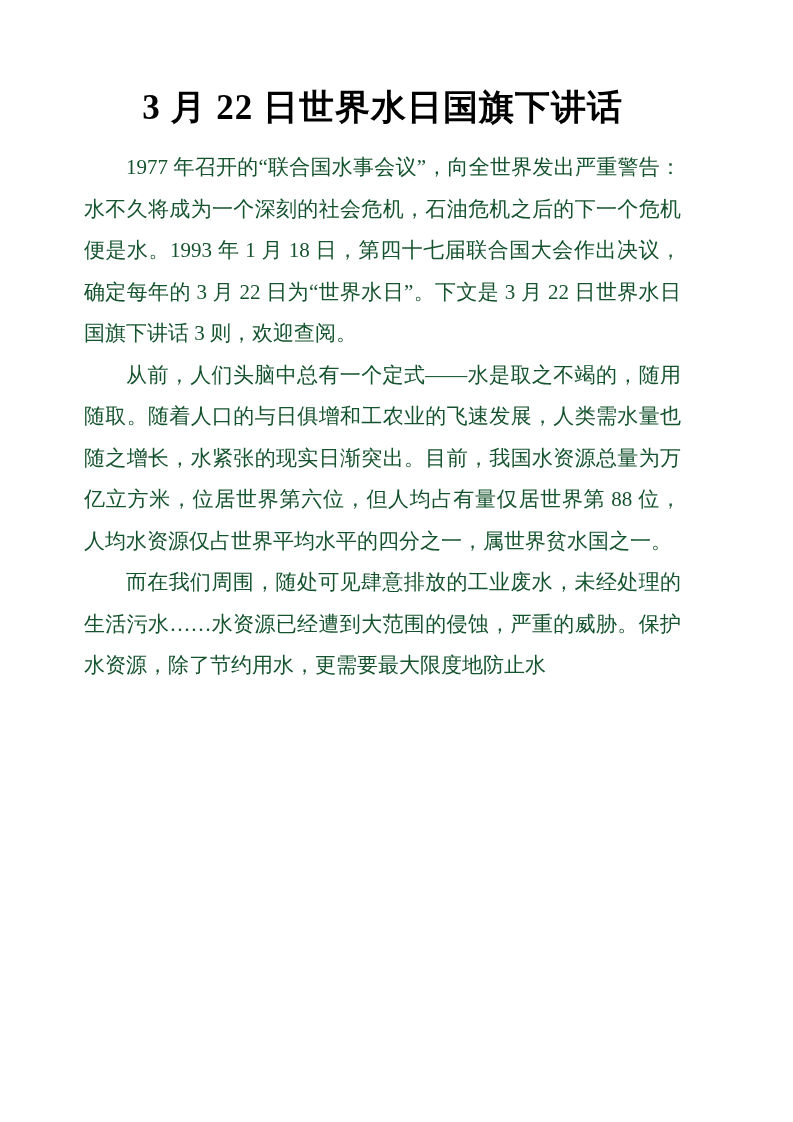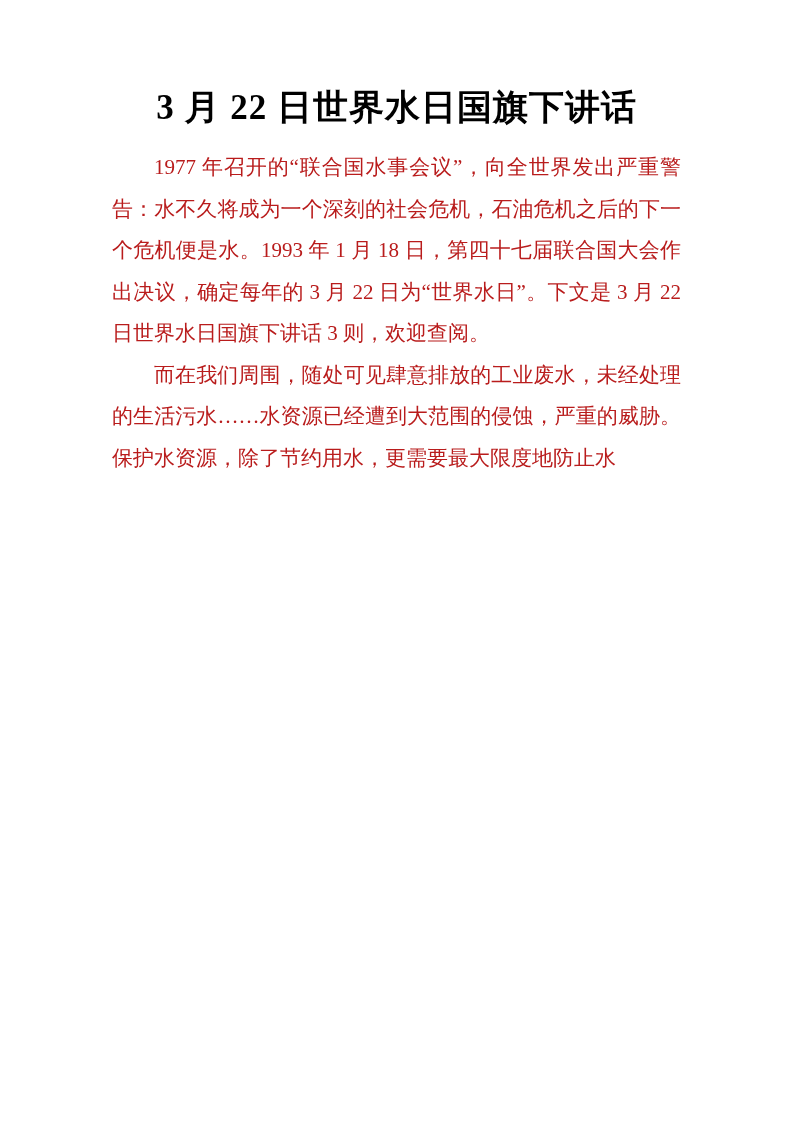--- a/index.html
+++ b/index.html
@@ -12,44 +12,45 @@
     height: 1122px;
     overflow: hidden;
     font-family: "Liberation Serif", "DejaVu Serif", serif;
     color: #1a1a1a;
   }
   .page {
     box-sizing: border-box;
     width: 793px;
     height: 1122px;
     background: #ffffff;
-    padding: 84px 112px 0 112px;
+    padding: 84px 112px 0 84px;
   }
   .doc-title {
     margin: 0 0 16px 0;
     font-size: 35px;
     font-weight: bold;
     line-height: 1.35;
     text-align: center;
     letter-spacing: 1px;
     color: #000000;
   }
   .doc-body p {
     margin: 0;
     font-size: 21px;
     line-height: 41.5px;
     text-align: justify;
     text-justify: inter-character;
     text-indent: 2em;
-    color: #b91c1c;
+    color: #14532d;
   }
 </style>
 </head>
 <body>
 
 <div class="page">
   <h1 class="doc-title">3 月 22 日世界水日国旗下讲话</h1>
 
   <div class="doc-body">
     <p>1977 年召开的“联合国水事会议”，向全世界发出严重警告：水不久将成为一个深刻的社会危机，石油危机之后的下一个危机便是水。1993 年 1 月 18 日，第四十七届联合国大会作出决议，确定每年的 3 月 22 日为“世界水日”。下文是 3 月 22 日世界水日国旗下讲话 3 则，欢迎查阅。</p>
+    <p>从前，人们头脑中总有一个定式——水是取之不竭的，随用随取。随着人口的与日俱增和工农业的飞速发展，人类需水量也随之增长，水紧张的现实日渐突出。目前，我国水资源总量为万亿立方米，位居世界第六位，但人均占有量仅居世界第 88 位，人均水资源仅占世界平均水平的四分之一，属世界贫水国之一。</p>
     <p>而在我们周围，随处可见肆意排放的工业废水，未经处理的生活污水……水资源已经遭到大范围的侵蚀，严重的威胁。保护水资源，除了节约用水，更需要最大限度地防止水</p>
   </div>
 </div>
 
 </body></html>

